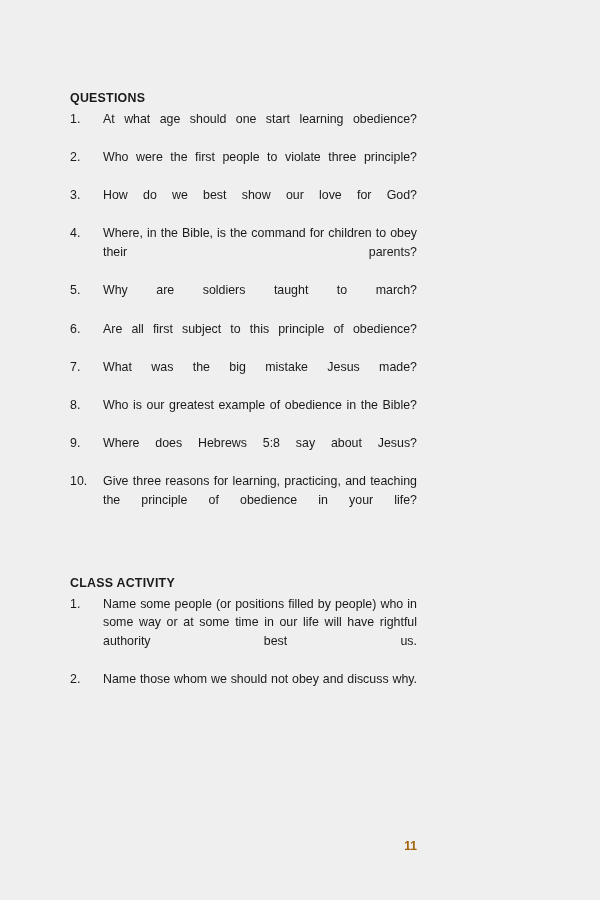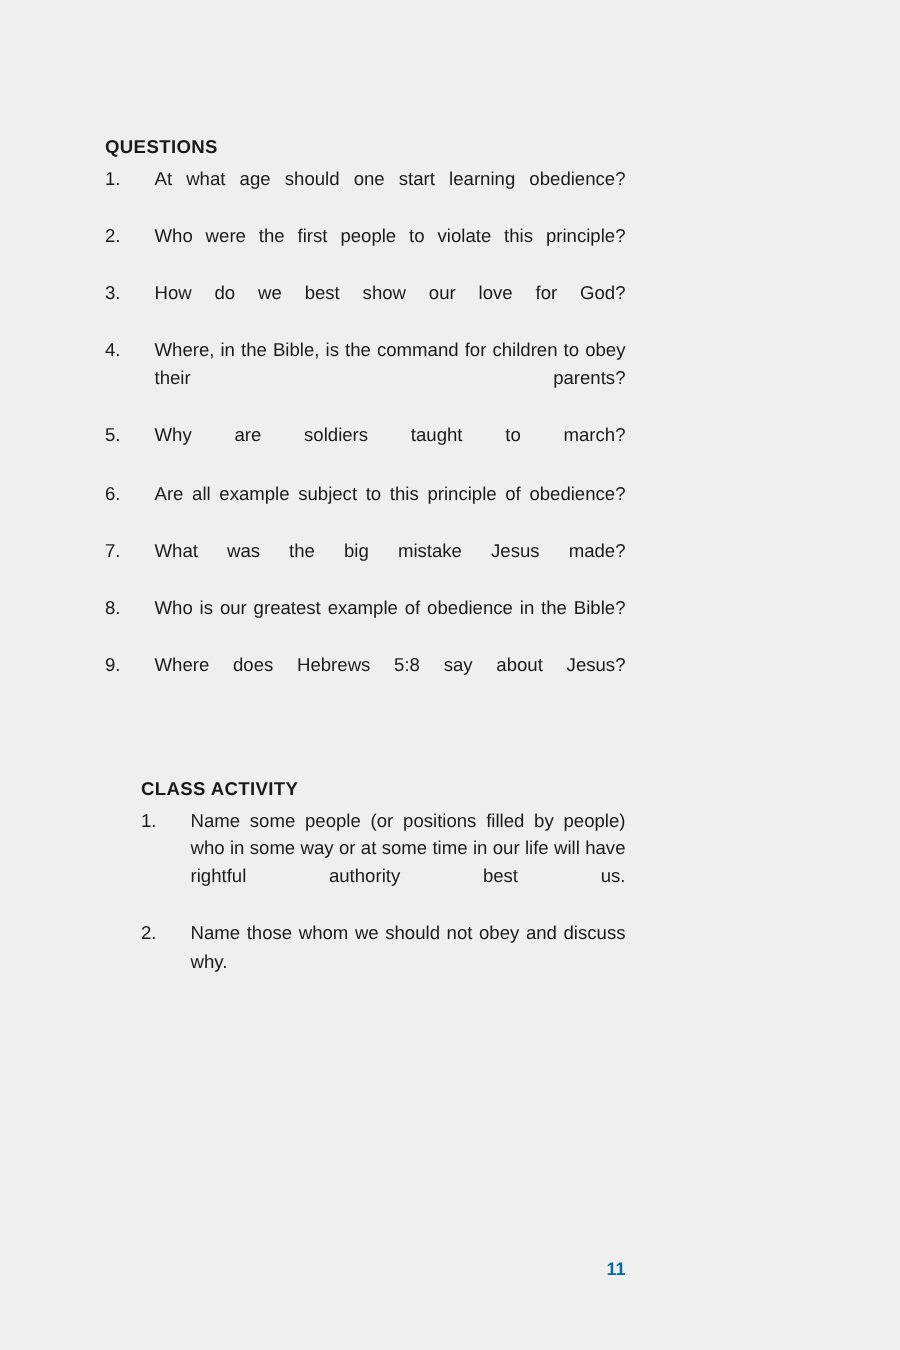--- a/index.html
+++ b/index.html
@@ -19,21 +19,20 @@
     width: 489px;
     height: 900px;
     box-sizing: border-box;
     padding: 90px 72px 48px 70px;
   }
   .section {
     margin: 0;
   }
   .section + .section {
     margin-top: 46px;
-    margin-left: 24px;
   }
   .section-heading {
     font-size: 12.4px;
     font-weight: bold;
     letter-spacing: 0.02em;
     margin: 0 0 3px 0;
     line-height: 1.35;
   }
   ol.qlist {
     list-style: none;
@@ -66,66 +65,70 @@
     content: "";
     display: inline-block;
     width: 100%;
   }
   .page-number {
     position: absolute;
     right: 72px;
     bottom: 47px;
     font-size: 12px;
     font-weight: bold;
-    color: #0369a1;
+    color: #a16207;
   }
 </style>
 </head>
 <body>
 
 <div class="page">
 
   <div class="section">
     <div class="section-heading">QUESTIONS</div>
     <ol class="qlist">
       <li>
         <span class="num">1.</span>
         <span class="txt">At what age should one start learning obedience?</span>
       </li>
       <li>
         <span class="num">2.</span>
-        <span class="txt">Who were the first people to violate this principle?</span>
+        <span class="txt">Who were the first people to violate three principle?</span>
       </li>
       <li>
         <span class="num">3.</span>
         <span class="txt">How do we best show our love for God?</span>
       </li>
       <li>
         <span class="num">4.</span>
         <span class="txt">Where, in the Bible, is the command for children to obey their parents?</span>
       </li>
       <li>
         <span class="num">5.</span>
         <span class="txt">Why are soldiers taught to march?</span>
       </li>
       <li>
         <span class="num">6.</span>
-        <span class="txt">Are all example subject to this principle of obedience?</span>
+        <span class="txt">Are all first subject to this principle of obedience?</span>
       </li>
       <li>
         <span class="num">7.</span>
         <span class="txt">What was the big mistake Jesus made?</span>
       </li>
       <li>
         <span class="num">8.</span>
         <span class="txt">Who is our greatest example of obedience in the Bible?</span>
       </li>
       <li>
         <span class="num">9.</span>
         <span class="txt">Where does Hebrews 5:8 say about Jesus?</span>
+      </li>
+      <li>
+        <span class="num">10.</span>
+        <span class="txt">Give three reasons for learning, practicing, and teaching the principle of obedience in your life?</span>
       </li>
     </ol>
   </div>
 
   <div class="section">
     <div class="section-heading">CLASS ACTIVITY</div>
     <ol class="qlist">
       <li>
         <span class="num">1.</span>
         <span class="txt">Name some people (or positions filled by people) who in some way or at some time in our life will have rightful authority best us.</span>

